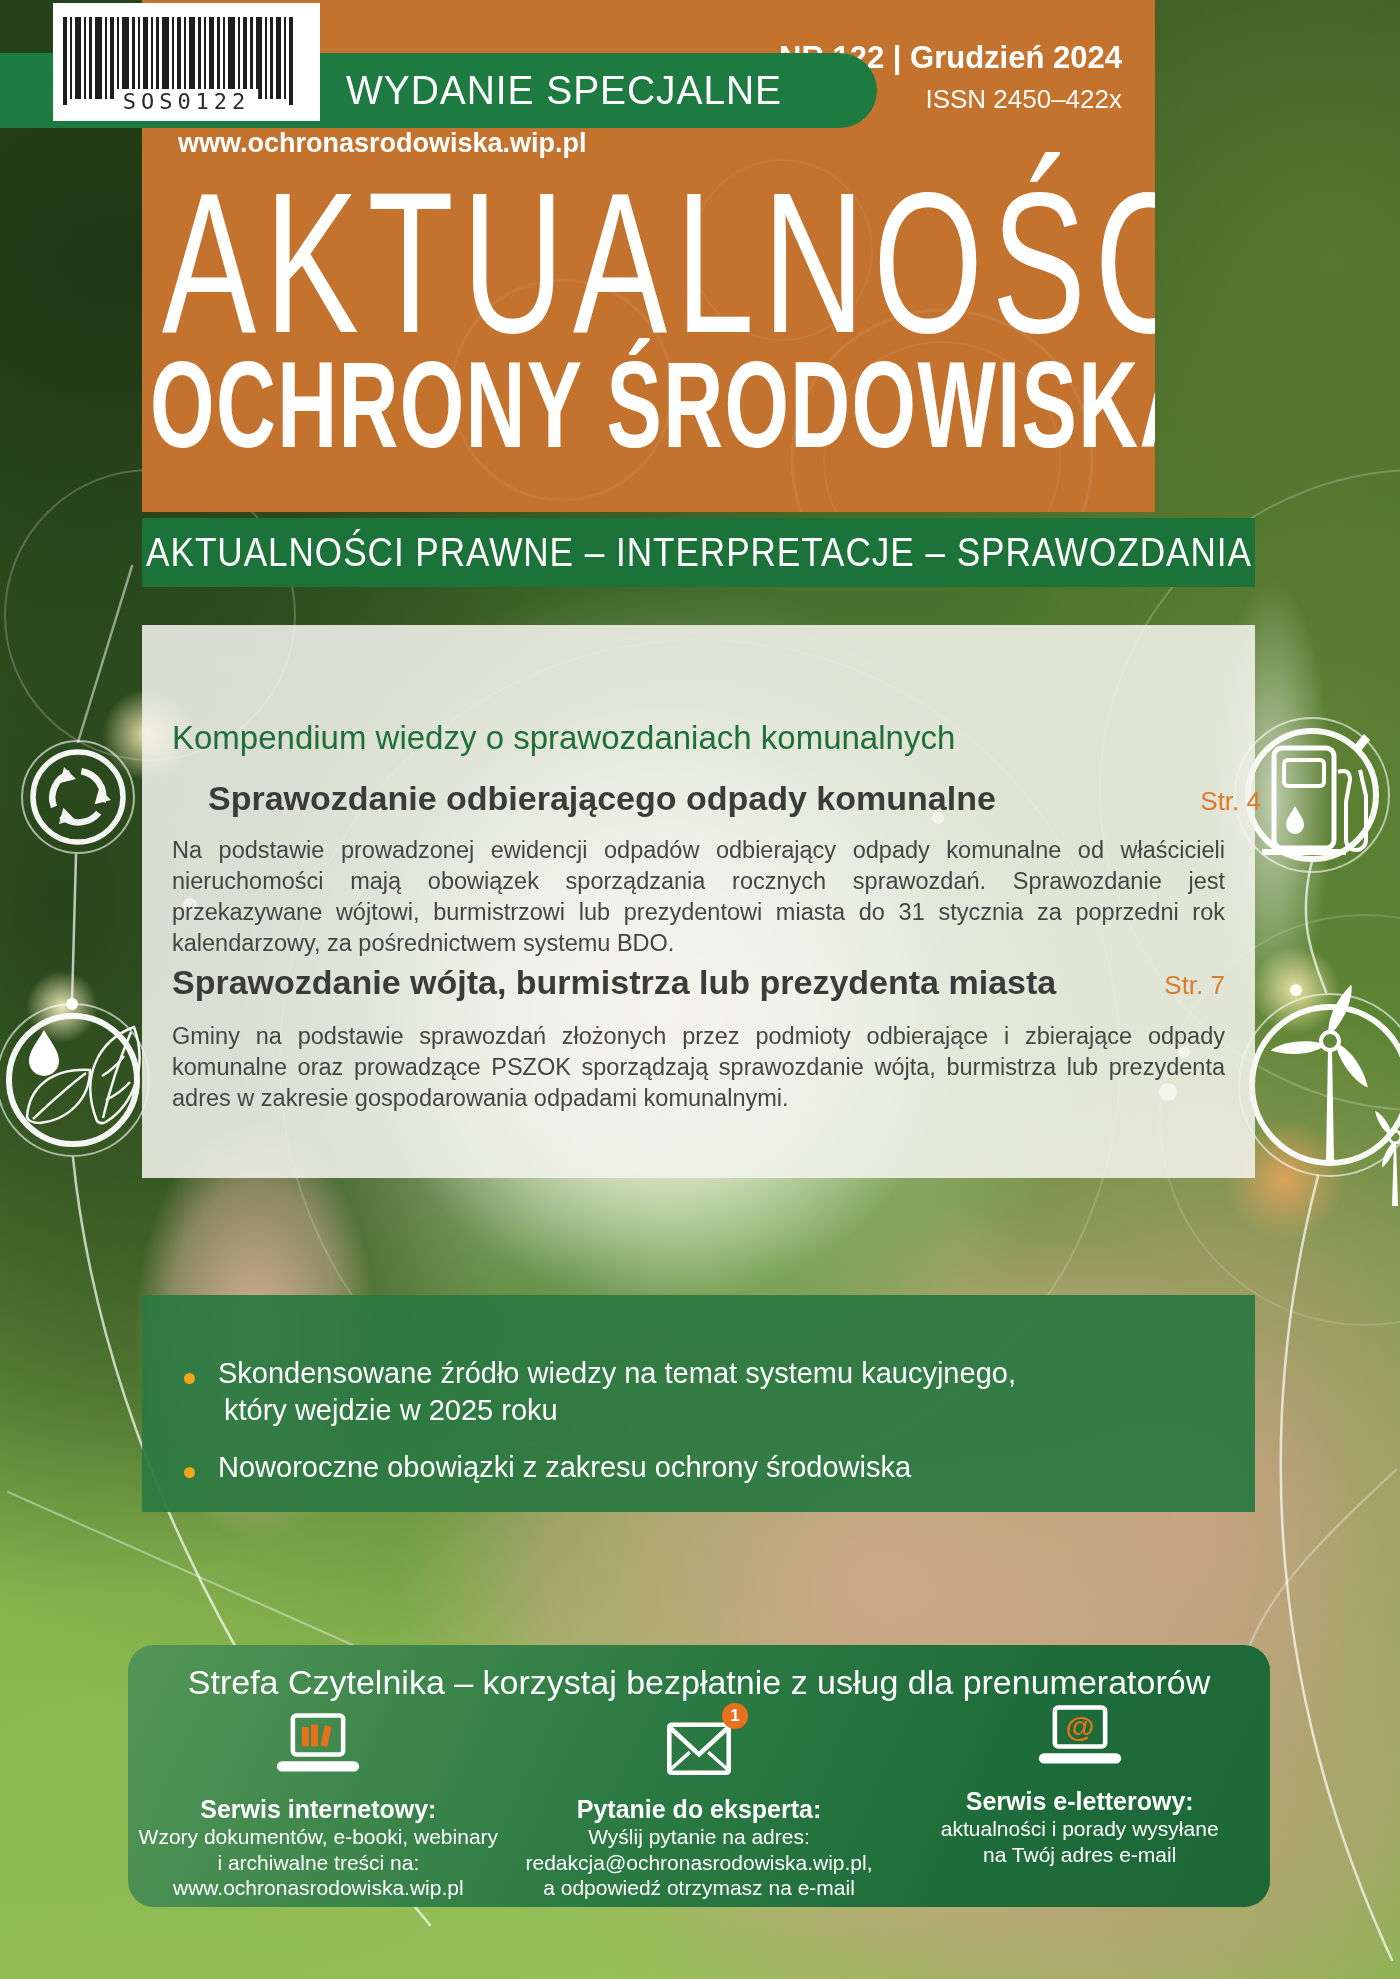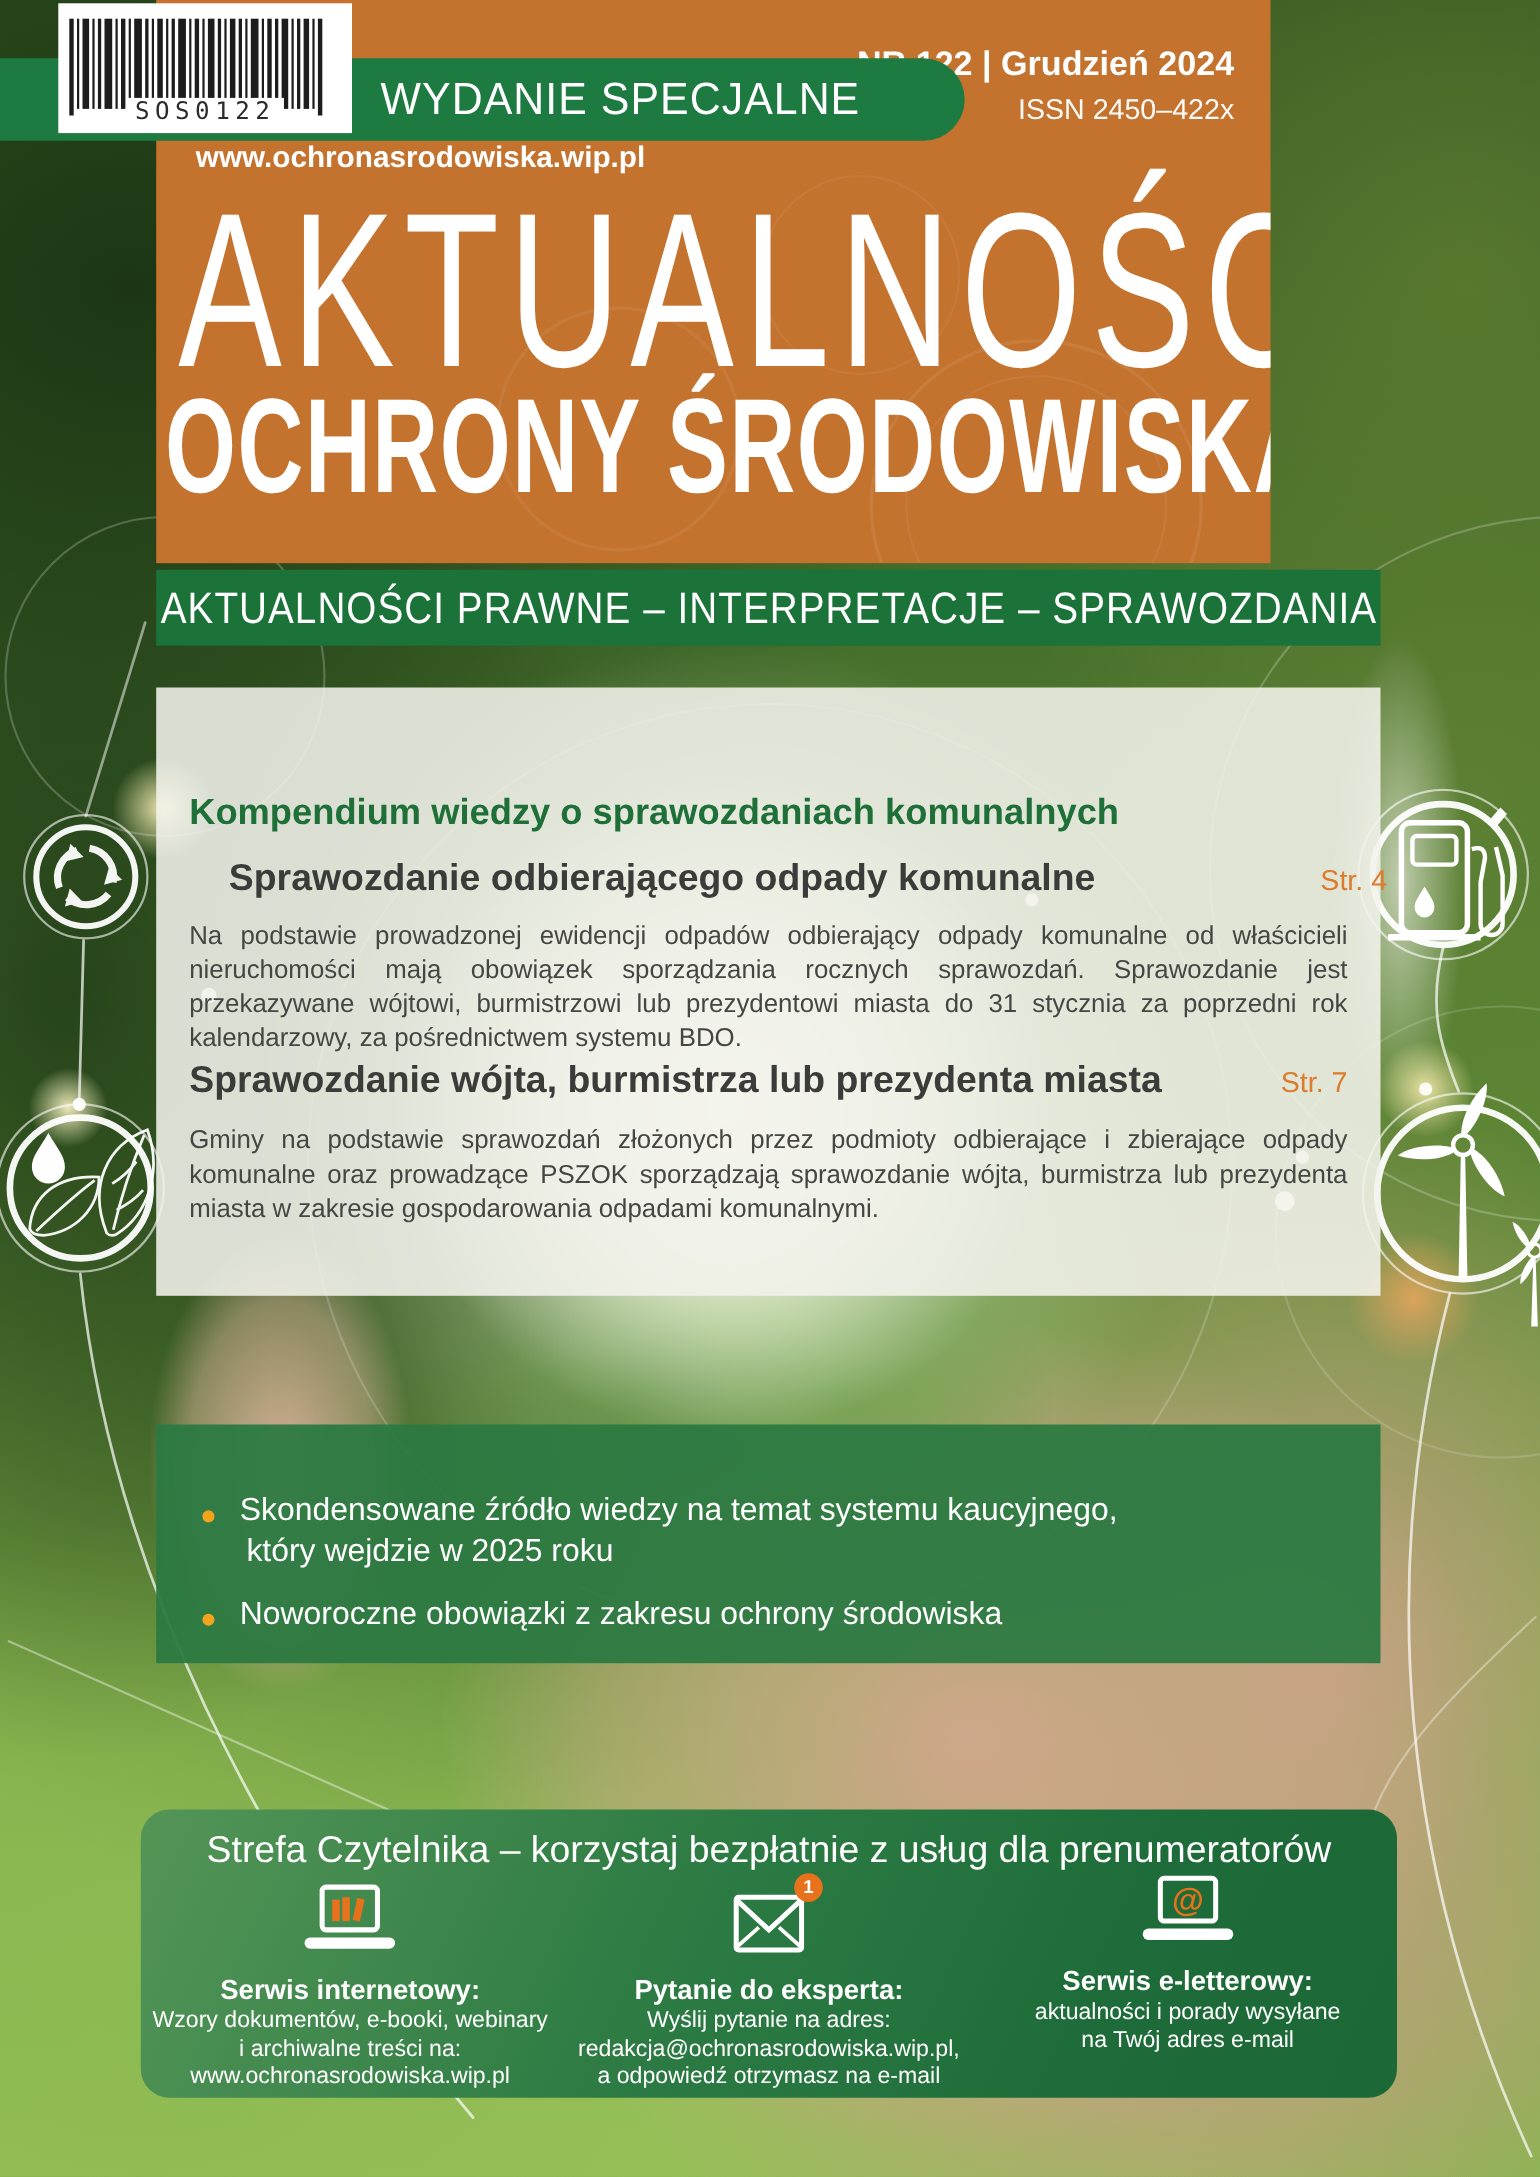--- a/index.html
+++ b/index.html
@@ -60,21 +60,21 @@
   
   .tagline-bar{position:absolute;left:142px;top:518px;width:1113px;height:69px;background:#1C733A;
     z-index:2;display:flex;align-items:center;justify-content:center;}
   .tagline-bar span{color:#fff;font-size:37px;letter-spacing:1px;white-space:nowrap;
     transform:scale(0.95,1.08);}
 
   
   .feature-panel{position:absolute;left:142px;top:625px;width:1113px;height:553px;
     background:rgba(243,243,236,0.88);z-index:2;}
   .kicker{position:absolute;left:30px;top:26px;font-size:42px;font-weight:bold;color:#3A3A39;}
-  .feature-headline{position:absolute;left:30px;top:94px;font-size:33px;font-weight:bold;color:#1E6F38;}
+  .feature-headline{position:absolute;left:30px;top:94px;font-size:33px;font-weight:normal;color:#1E6F38;}
   .article-row{position:absolute;left:30px;width:1053px;display:flex;justify-content:space-between;align-items:baseline;}
   .article-row.r1{top:154px;margin-left:36px;} .article-row.r2{top:338px;}
   .article-title{font-size:34px;font-weight:bold;color:#3B3B3A;}
   .page-ref{font-size:26px;color:#DD7A2B;white-space:nowrap;}
   .summary{position:absolute;left:30px;width:1053px;font-size:23.5px;line-height:31px;color:#454543;
     text-align:justify;}
   .summary.s1{top:210px;} .summary.s2{top:396px;}
 
   
   .next-box{position:absolute;left:142px;top:1295px;width:1113px;height:217px;
@@ -272,21 +272,21 @@
     <div class="article-row r1">
       <span class="article-title">Sprawozdanie odbierającego odpady komunalne</span>
       <span class="page-ref">Str. 4</span>
     </div>
     <div class="summary s1">Na podstawie prowadzonej ewidencji odpadów odbierający odpady komunalne od właścicieli nieruchomości mają obowiązek sporządzania rocznych sprawozdań. Sprawozdanie jest przekazywane wójtowi, burmistrzowi lub prezydentowi miasta do 31 stycznia za poprzedni rok kalendarzowy, za pośrednictwem systemu BDO.</div>
 
     <div class="article-row r2">
       <span class="article-title">Sprawozdanie wójta, burmistrza lub prezydenta miasta</span>
       <span class="page-ref">Str. 7</span>
     </div>
-    <div class="summary s2">Gminy na podstawie sprawozdań złożonych przez podmioty odbierające i zbierające odpady komunalne oraz prowadzące PSZOK sporządzają sprawozdanie wójta, burmistrza lub prezydenta miasta w zakresie gospodarowania odpadami komunalnymi.</div>
+    <div class="summary s2">Gminy na podstawie sprawozdań złożonych przez podmioty odbierające i zbierające odpady komunalne oraz prowadzące PSZOK sporządzają sprawozdanie wójta, burmistrza lub prezydenta adres w zakresie gospodarowania odpadami komunalnymi.</div>
   </div>
 
   <div class="next-box">
     <span class="bullet-dot" style="left:42px;top:78px;"></span>
     <div class="next-line" style="left:76px;top:62px;">Skondensowane źródło wiedzy na temat systemu kaucyjnego,</div>
     <div class="next-line" style="left:82px;top:99px;">który wejdzie w 2025 roku</div>
     <span class="bullet-dot" style="left:42px;top:172px;"></span>
     <div class="next-line" style="left:76px;top:156px;">Noworoczne obowiązki z zakresu ochrony środowiska</div>
   </div>
 

